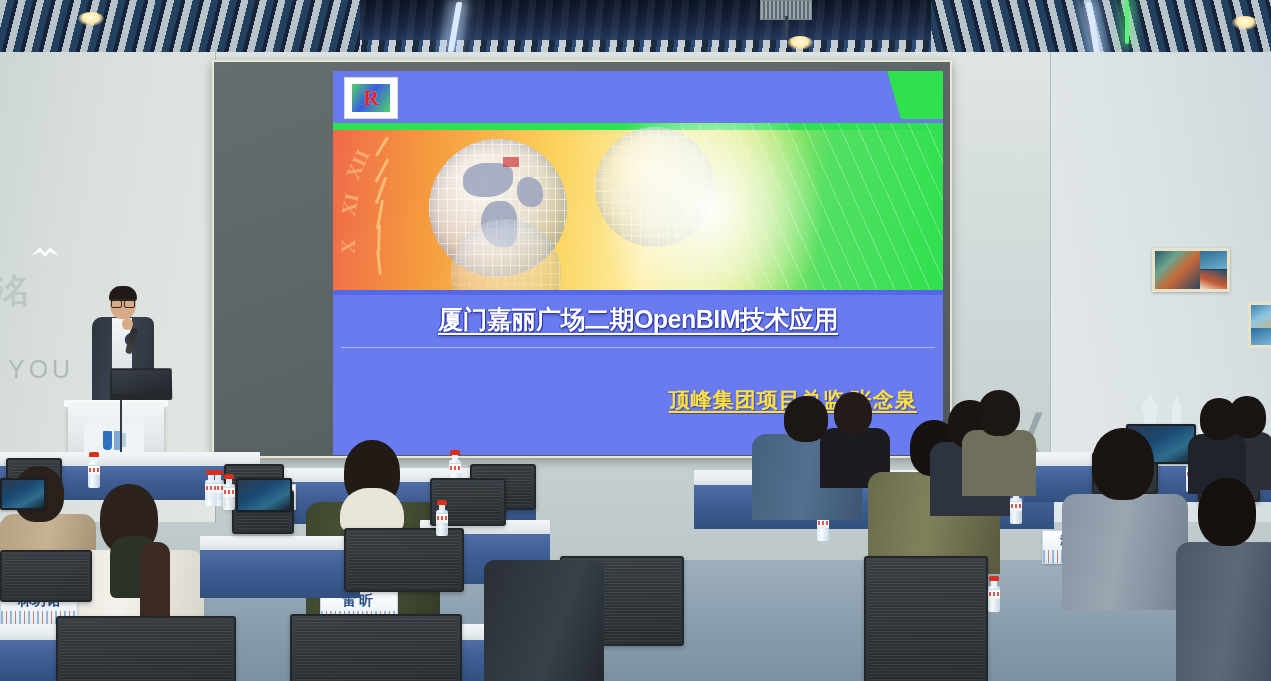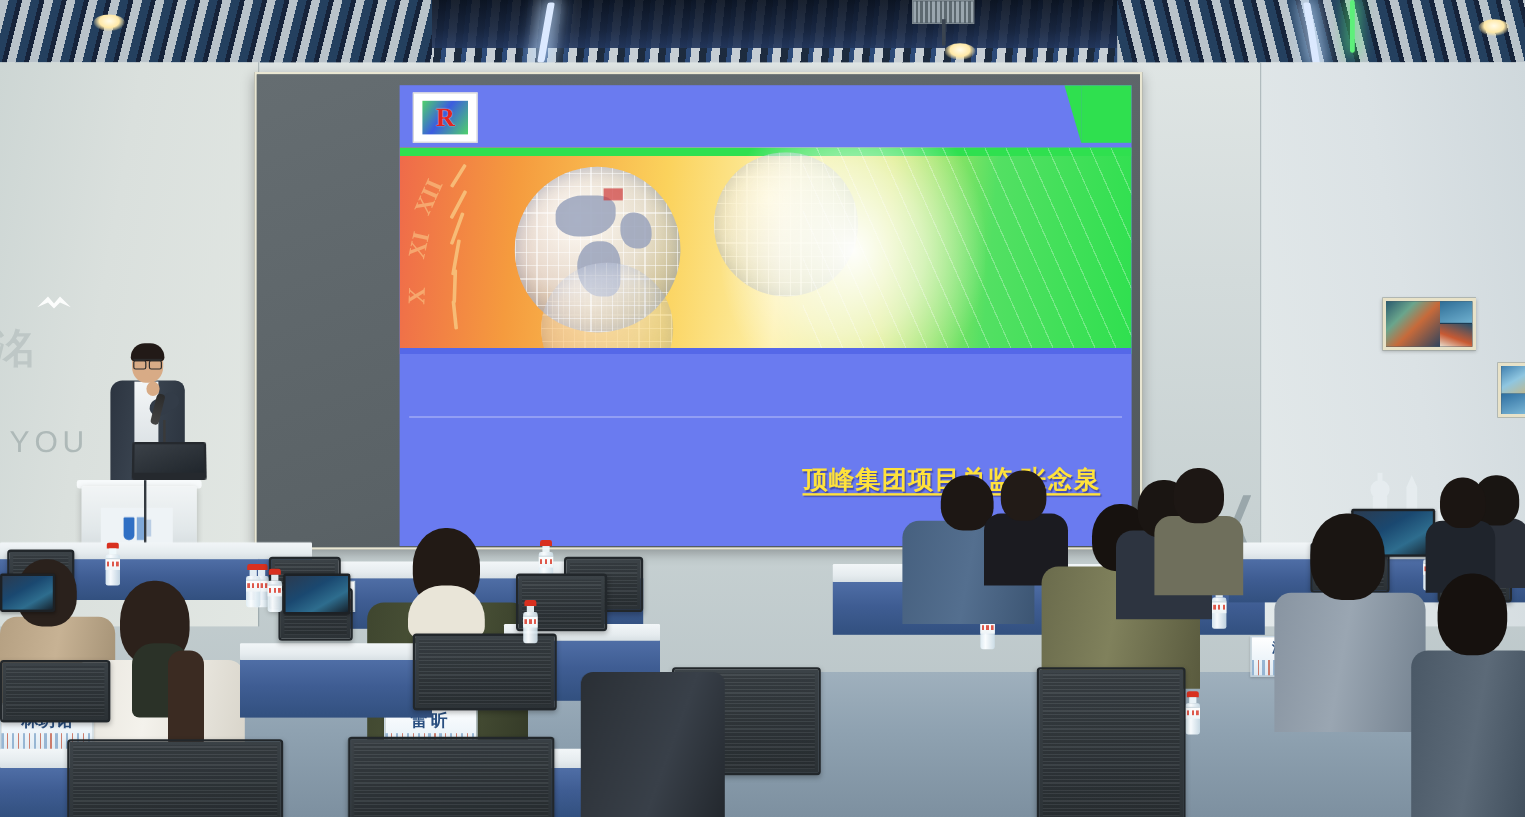--- a/index.html
+++ b/index.html
@@ -289,20 +289,23 @@
         </div>
         <div class="globe" style="left:262px;top:4px;width:120px;height:120px;opacity:.65">
           <div class="globe-grid"></div>
         </div>
 
         <div class="band-glow"></div>
         <div class="rays"></div>
         <div class="band-bot"></div>
       </div>
 
+      <div class="slide-title">
+        <u>厦门嘉丽广场二期OpenBIM技术应用</u>
+      </div>
       <div class="slide-rule"></div>
       <div class="slide-sub">
         <u>顶峰集团项目总监  张念泉</u>
       </div>
     </div>
   </div>
 
   <div class="speaker">
     <div class="sp-body"></div>
     <div class="sp-shirt"></div>

